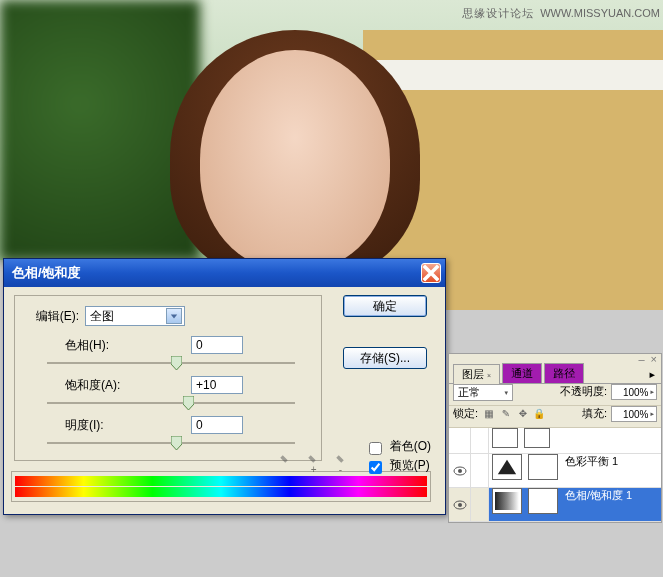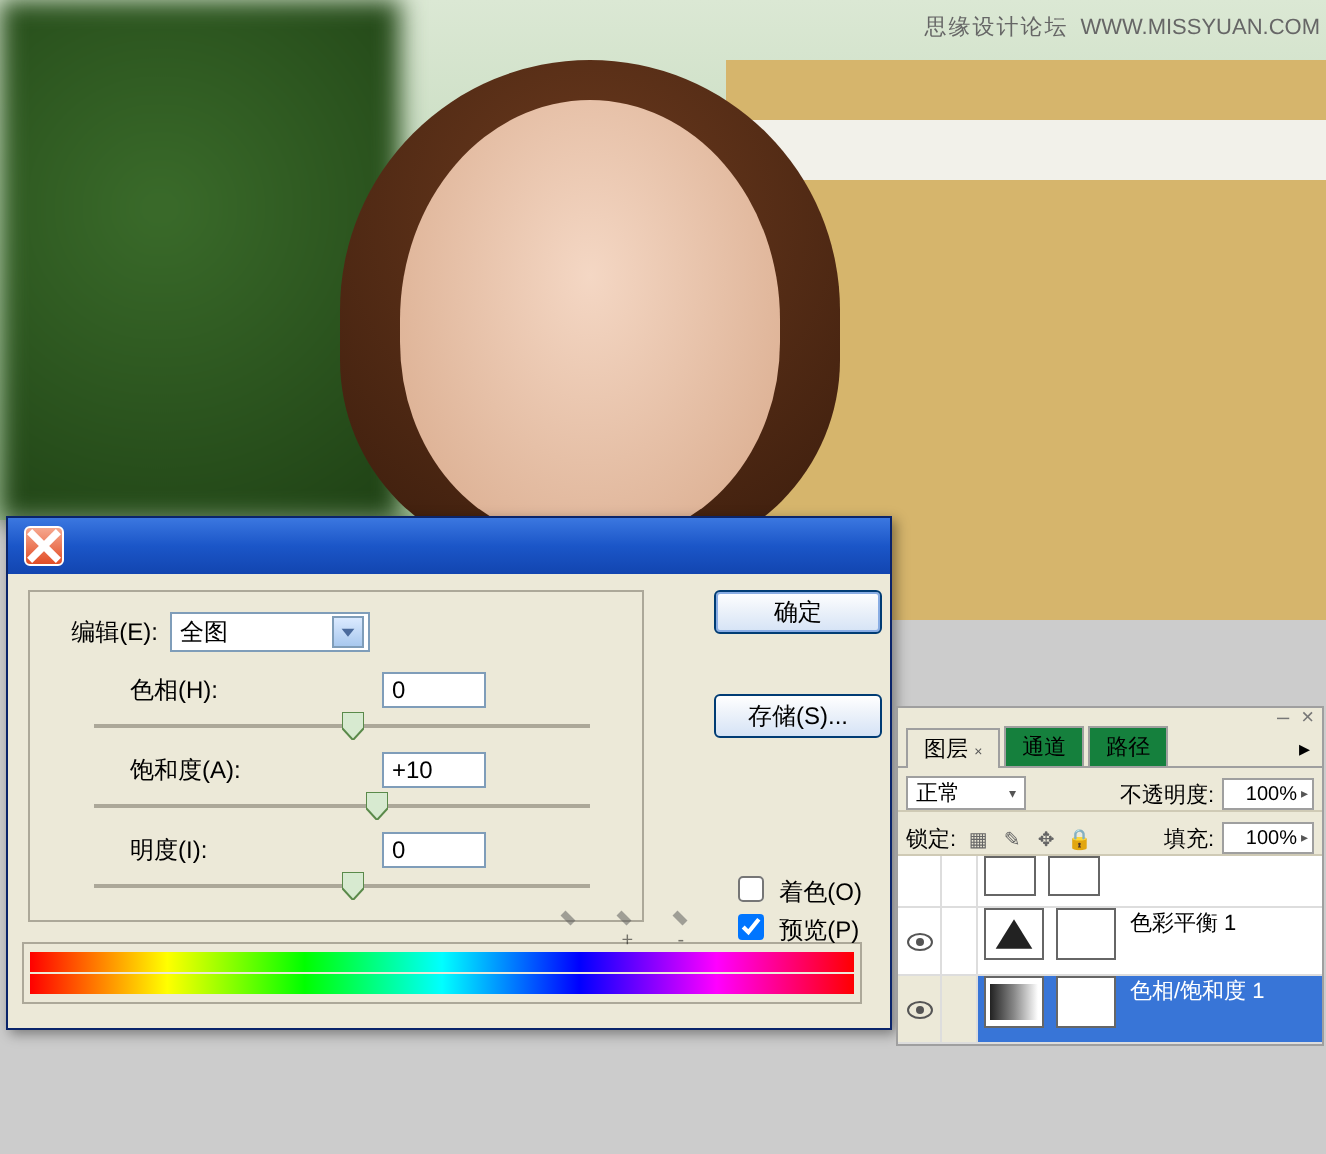--- a/index.html
+++ b/index.html
@@ -31,36 +31,36 @@
   .slider-top { display:flex; align-items:center; margin-bottom:2px; }
   .slider-lbl { width:126px; text-align:left; padding-left:40px; }
   .num-input { width:52px; height:18px; border:1px solid #7f9db9; background:#fff; font-size:12px; text-align:left; padding:0 4px; margin-left:40px; }
   .track { position:relative; height:14px; margin-left:22px; width:248px; }
   .track-line { position:absolute; top:6px; left:0; right:0; height:2px; background:#aca899; }
   .thumb { position:absolute; top:0; width:11px; height:14px; }
   .thumb svg { width:11px; height:14px; }
   .eyedrops { position:absolute; right:14px; bottom:40px; display:flex; gap:8px; }
   .eyedrop { width:20px; height:20px; display:flex; align-items:center; justify-content:center; opacity:0.5; }
   .checks { position:absolute; right:14px; bottom:78px; font-size:12px; }
-  .chk { display:flex; align-items:flex-start; gap:8px; margin:2px 0; }
+  .chk { display:flex; align-items:flex-end; gap:8px; margin:2px 0; }
   .chk input { width:13px; height:13px; }
   .gradient-bars { margin-top:10px; border:1px solid #aca899; padding:3px; width:420px; margin-left:-3px;}
   .grad { height:10px; background: linear-gradient(90deg, red, yellow, lime, cyan, blue, magenta, red); margin:1px 0; }
-  .btn-col { position:absolute; top:8px; right:4px; width:84px; display:flex; flex-direction:column; gap:8px; }
+  .btn-col { position:absolute; top:8px; right:18px; width:84px; display:flex; flex-direction:column; gap:8px; }
   .winbtn { height:22px; border:1px solid #003c74; background: linear-gradient(180deg,#fff,#eef3fa 40%,#d5e3f6); font-size:12px; border-radius:3px; text-align:center; line-height:20px; }
   .winbtn.default { box-shadow: inset 0 0 0 1px #89ade4; }
 
   
   .panel { position:absolute; top:353px; left:448px; width:214px; background:#ece9d8; border:1px solid #9f9f9f; font-size:11px; }
   .panel-top { height:10px; display:flex; justify-content:flex-end; align-items:center; padding-right:4px; gap:6px; color:#777; }
   .tabs { display:flex; border-bottom:1px solid #9f9f9f; height:20px; align-items:flex-end; padding-left:4px; gap:2px; }
   .tab { padding:2px 8px 2px; border:1px solid #9f9f9f; border-bottom:none; background:#ece9d8; font-size:11px; position:relative; }
   .tab.active { background:#ece9d8; top:1px; }
-  .tab.inactive { background:#15803d; }
-  .panel-row { display:flex; align-items:flex-end; height:22px; padding:0 4px; gap:4px; border-bottom:1px solid #cfcab5; }
+  .tab.inactive { background:#a21caf; }
+  .panel-row { display:flex; align-items:flex-start; height:22px; padding:0 4px; gap:4px; border-bottom:1px solid #cfcab5; }
   .panel-row .sel { width:60px; height:17px; border:1px solid #9f9f9f; background:#fff; display:flex; align-items:center; padding:0 4px; font-size:11px; }
   .panel-row .mini { width:46px; height:16px; border:1px solid #9f9f9f; background:#fff; font-size:10px; text-align:right; padding:0 2px; display:flex; align-items:center; justify-content:flex-end; gap:2px;}
   .lock-icons { display:flex; gap:3px; }
   .lock-icons span { width:14px; height:14px; display:inline-flex; align-items:center; justify-content:center; color:#666; font-size:10px;}
   .layers { max-height:130px; overflow:hidden; background:#fff; }
   .layer { display:flex; align-items:flex-start; height:34px; border-bottom:1px solid #ddd; }
   .layer.selected { background:#3875d7; color:#fff; }
   .eye { width:22px; border-right:1px solid #ddd; height:100%; display:flex; align-items:center; justify-content:center; }
   .linkcol { width:18px; border-right:1px solid #ddd; height:100%; }
   .thumb-box { width:30px; height:26px; border:1px solid #666; margin:0 3px; background:#fff; display:flex; align-items:center; justify-content:center; }
@@ -82,20 +82,21 @@
   <div class="hair"></div>
   <div class="head"></div>
 </div>
 
 <div class="watermark">
   <span class="cn">思缘设计论坛</span><span>WWW.MISSYUAN.COM</span>
 </div>
 
 <div class="dialog">
   <div class="titlebar">
+    <span class="titlebar-text">色相/饱和度</span>
     <div class="close-btn">
       <svg viewBox="0 0 10 10">
           <path d="M1 1 L9 9 M9 1 L1 9" stroke="#fff" stroke-width="2"></path>
         </svg>
     </div>
   </div>
   <div class="dialog-body">
     <div class="fieldset">
       <div class="row-edit">
         <span class="lbl" style="width:54px">编辑(E):</span>

